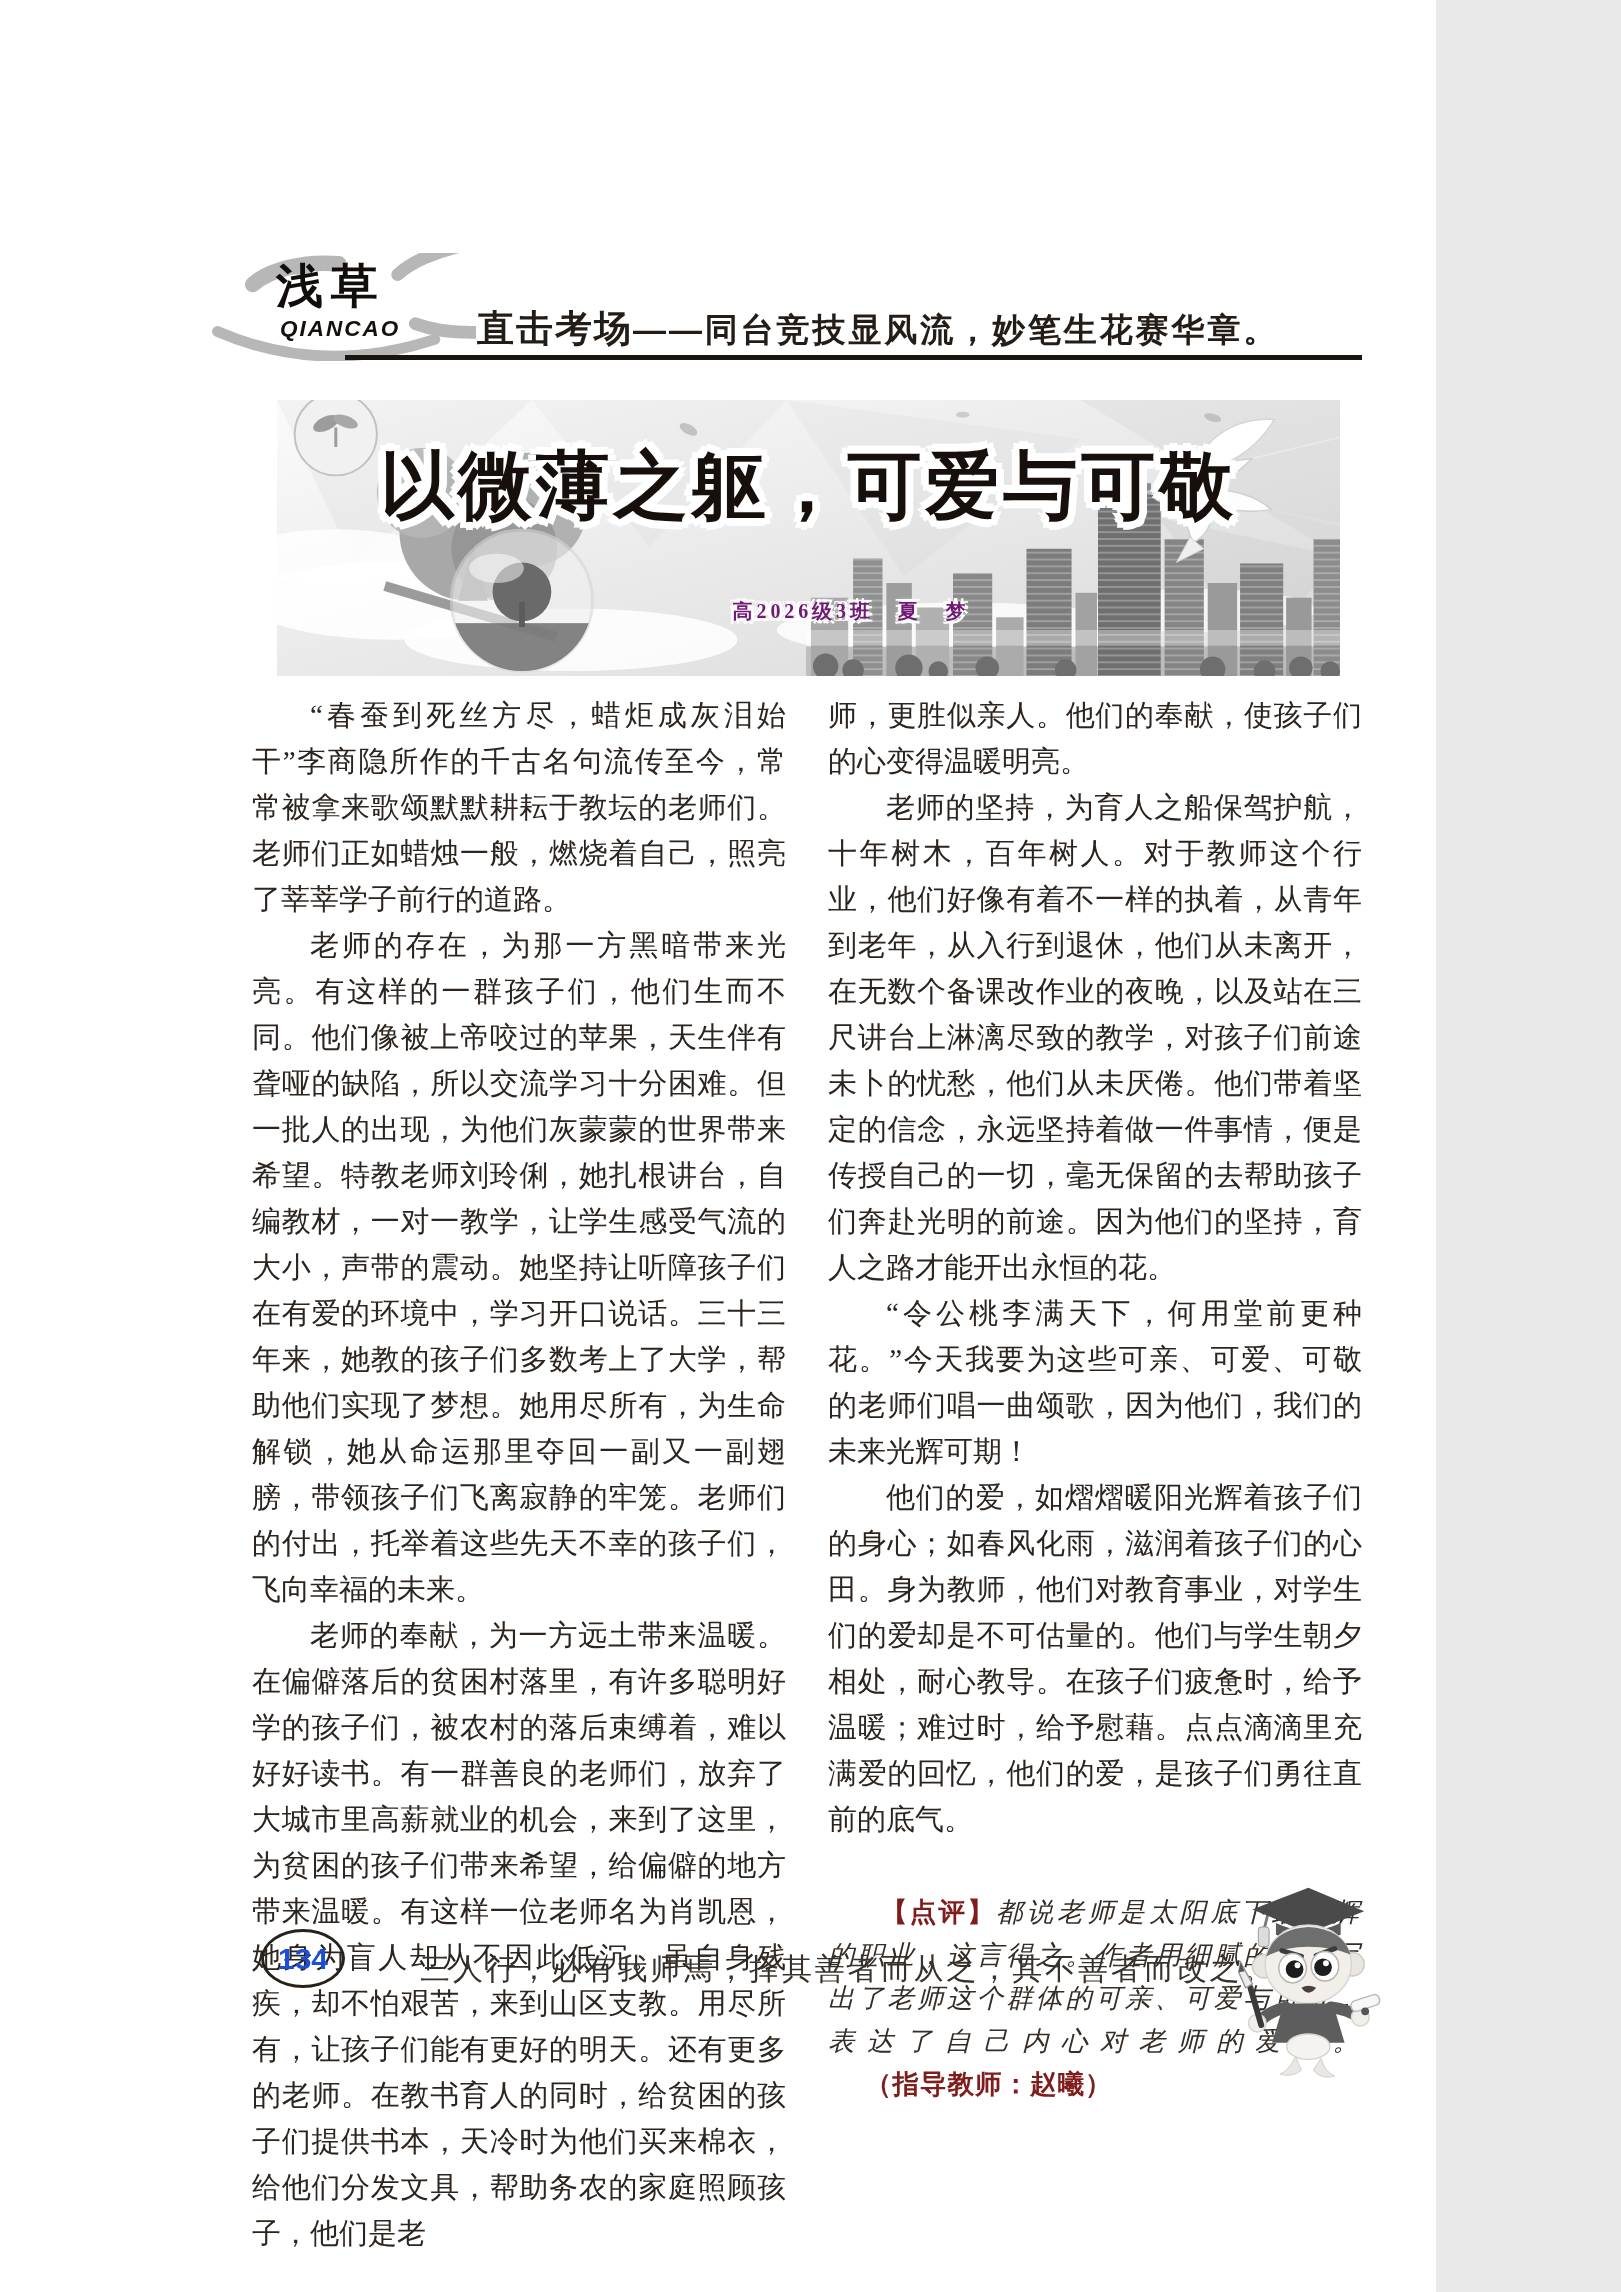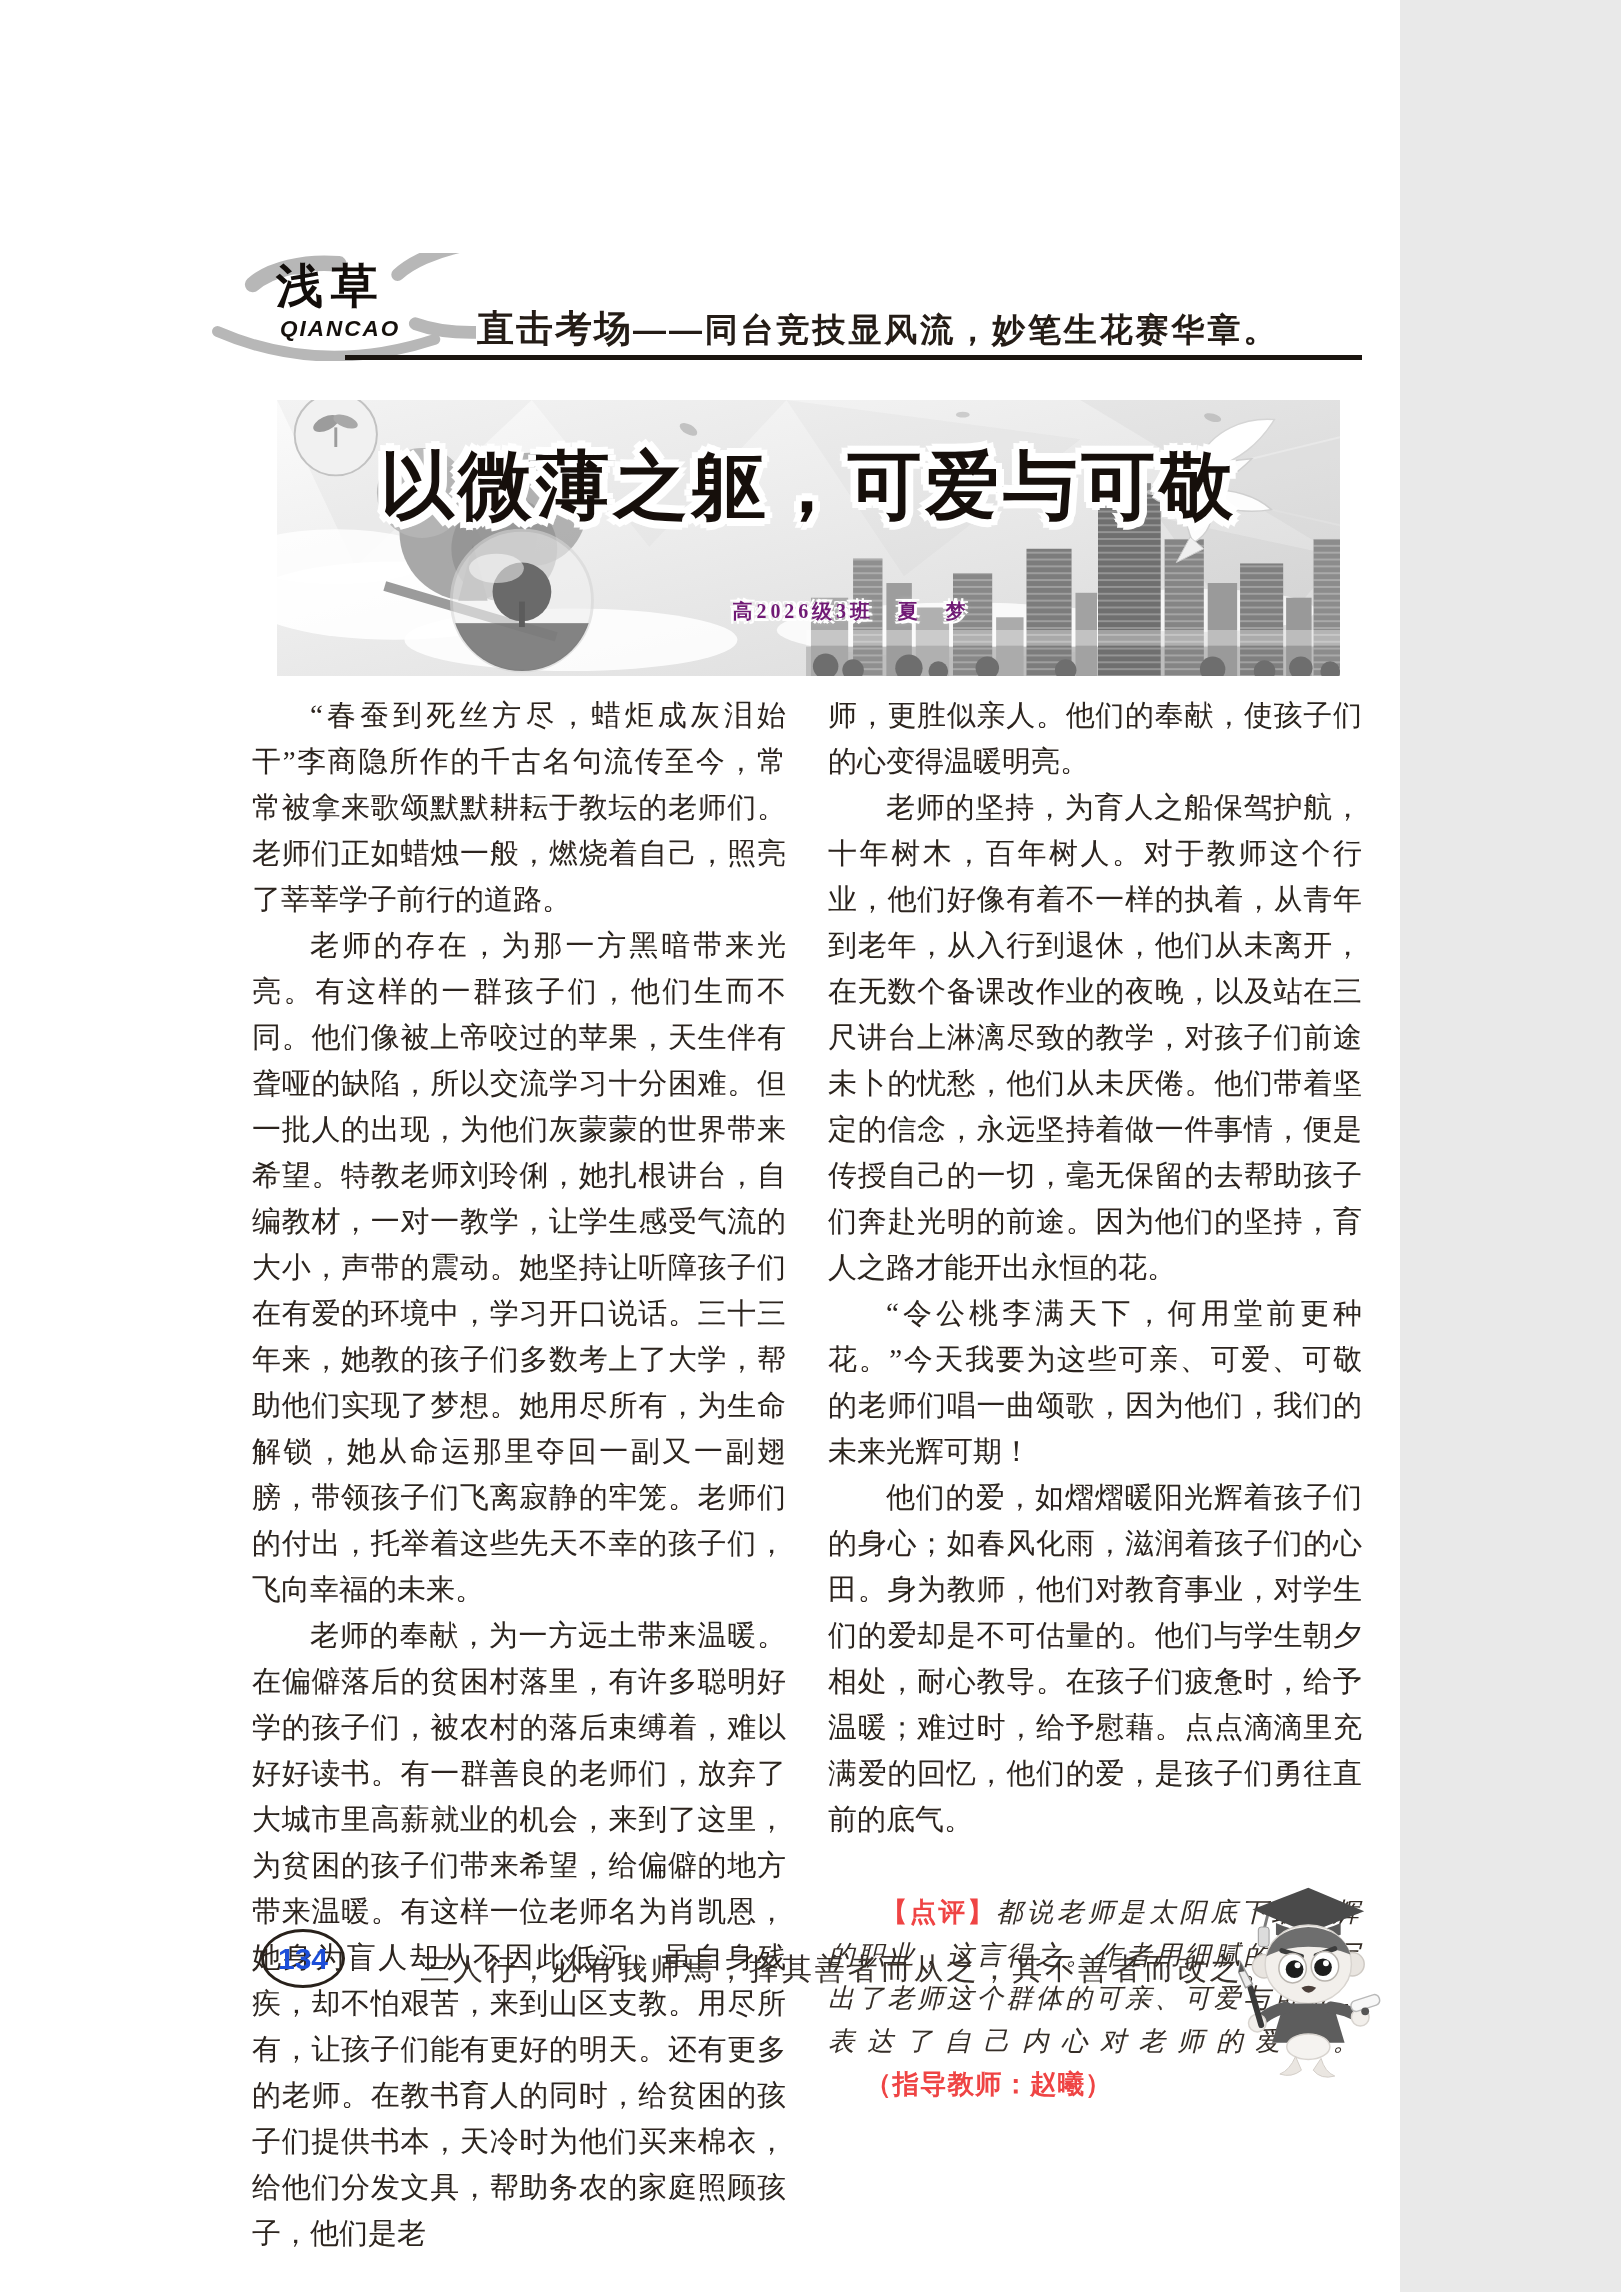--- a/index.html
+++ b/index.html
@@ -1,18 +1,18 @@
 <!DOCTYPE html>
 <html><head>
 <meta charset="utf-8">
 <style>
   html,body{margin:0;padding:0;background:#e9e9e9;}
   .page{
     position:relative;width:1400px;height:2293px;background:#ffffff;
-    overflow:hidden;font-family:"Liberation Serif","DejaVu Serif",serif;color:#2c241e;
+    overflow:hidden;font-family:"Liberation Serif","DejaVu Serif",serif;color:#2c241e;padding-left:36px;
   }
   
   .logo{position:absolute;left:192px;top:253px;width:284px;height:108px;}
   .logo svg{position:absolute;left:0;top:0;}
   .logo-cn{
     position:absolute;left:84px;top:2px;font-size:47px;font-weight:900;
     letter-spacing:7.8px;color:#120d0a;font-family:"DejaVu Serif",serif;
   }
   .logo-en{
     position:absolute;left:57px;top:63px;font-size:22.5px;font-weight:900;font-style:italic;
@@ -45,21 +45,21 @@
        text-align:justify;color:#2c241e;}
   .col-left{left:252px;}
   .col-right{left:828px;}
   .para{margin:0;text-indent:2em;}
   .cont{margin:0;text-indent:0;}
   .comment{
     margin:49px 0 0 0;text-indent:2em;font-size:26.5px;line-height:43px;
     letter-spacing:2.9px;color:#352d26;font-style:italic;
   }
   .comment-label,.comment-credit{
-    font-style:normal;font-weight:bold;letter-spacing:1px;color:#ef4444;
+    font-style:normal;font-weight:bold;letter-spacing:1px;color:#7f1d1d;
     font-family:"Liberation Sans","DejaVu Sans",sans-serif;
   }
   .comment-credit{margin-left:37px;white-space:nowrap;}
   
   .page-num{
     position:absolute;left:261px;top:1929px;width:78px;height:53px;
     border:3.9px solid #28211b;border-radius:50%;display:flex;align-items:center;justify-content:center;
     font-size:30px;font-weight:600;color:#1d4ed8;
     font-family:"Liberation Sans","DejaVu Sans",sans-serif;
   }

